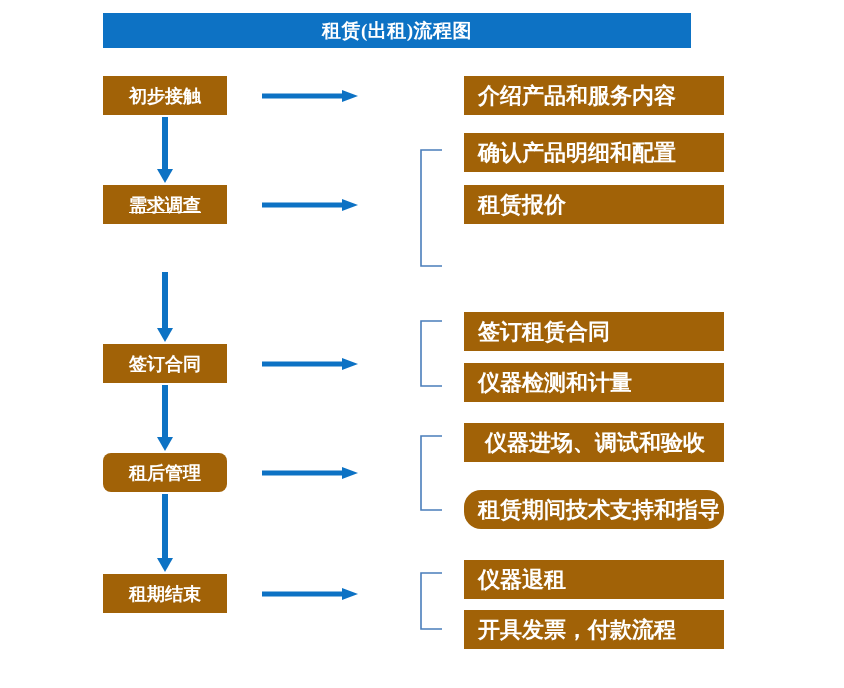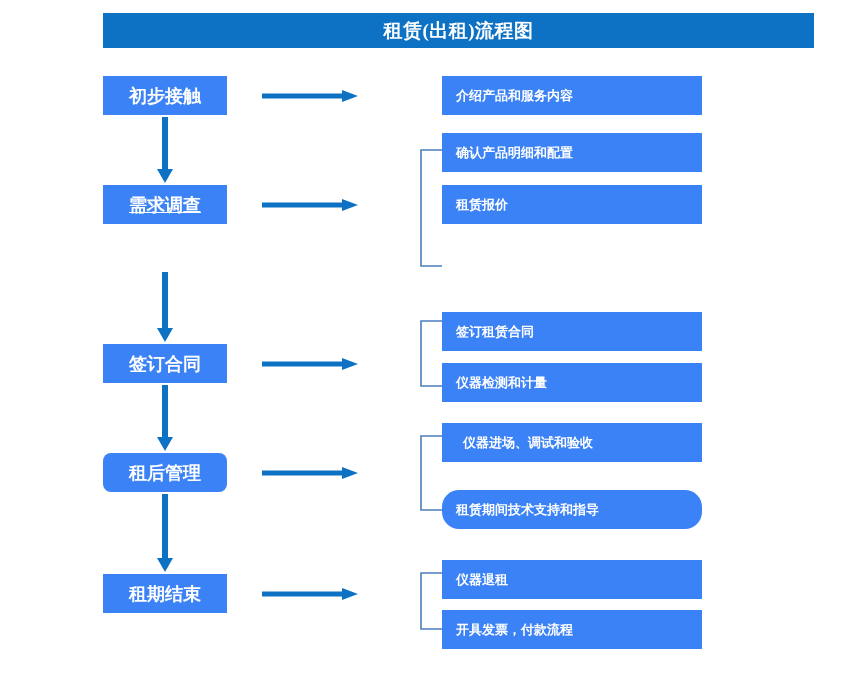--- a/index.html
+++ b/index.html
@@ -15,52 +15,52 @@
     position: relative;
     width: 844px;
     height: 688px;
     background: #ffffff;
     overflow: hidden;
   }
   .title-bar {
     position: absolute;
     left: 103px;
     top: 13px;
-    width: 711px;
+    width: 588px;
     height: 35px;
     background: #0d72c4;
     color: #ffffff;
     display: flex;
     align-items: center;
     justify-content: center;
     font-size: 19px;
     font-weight: bold;
     letter-spacing: 0.5px;
   }
   .node-box {
     position: absolute;
-    background: #3b82f6;
+    background: #a16207;
     color: #ffffff;
     display: flex;
     align-items: center;
     font-weight: bold;
     box-sizing: border-box;
     text-align: center;
   }
   .node-box.stage {
     justify-content: center;
     font-size: 18px;
     left: 103px;
     width: 124px;
     height: 39px;
   }
   .node-box.detail {
     justify-content: flex-start;
-    font-size: 13px;
-    left: 442px;
+    font-size: 22px;
+    left: 464px;
     width: 260px;
     height: 39px;
     padding-left: 14px;
   }
   .h-arrow {
     position: absolute;
     height: 16px;
     pointer-events: none;
   }
   .v-arrow {

